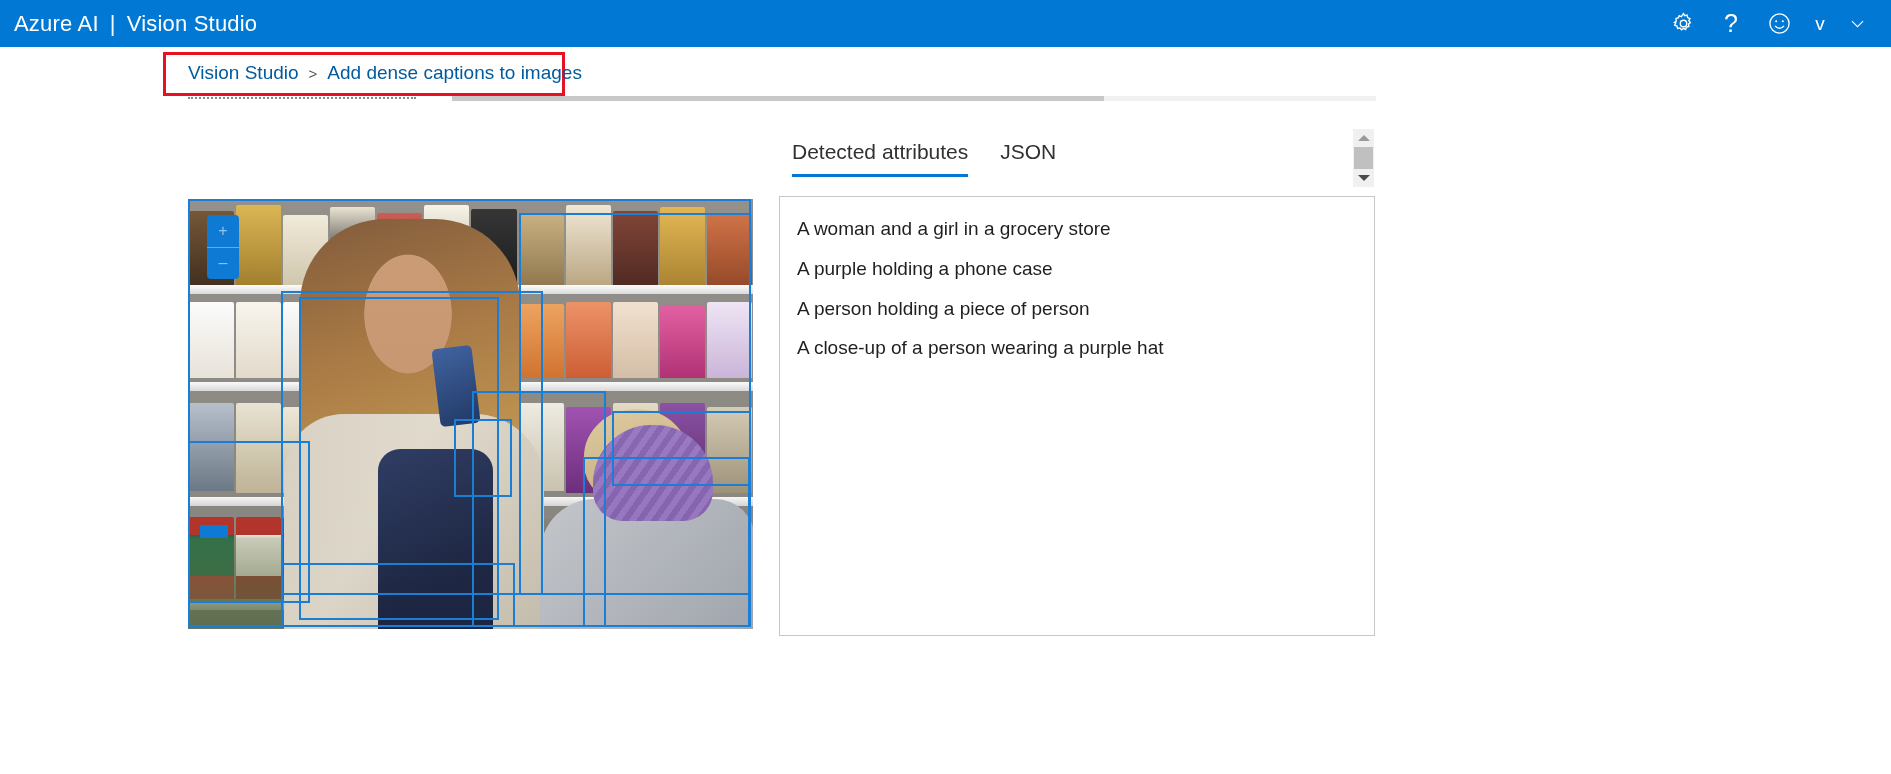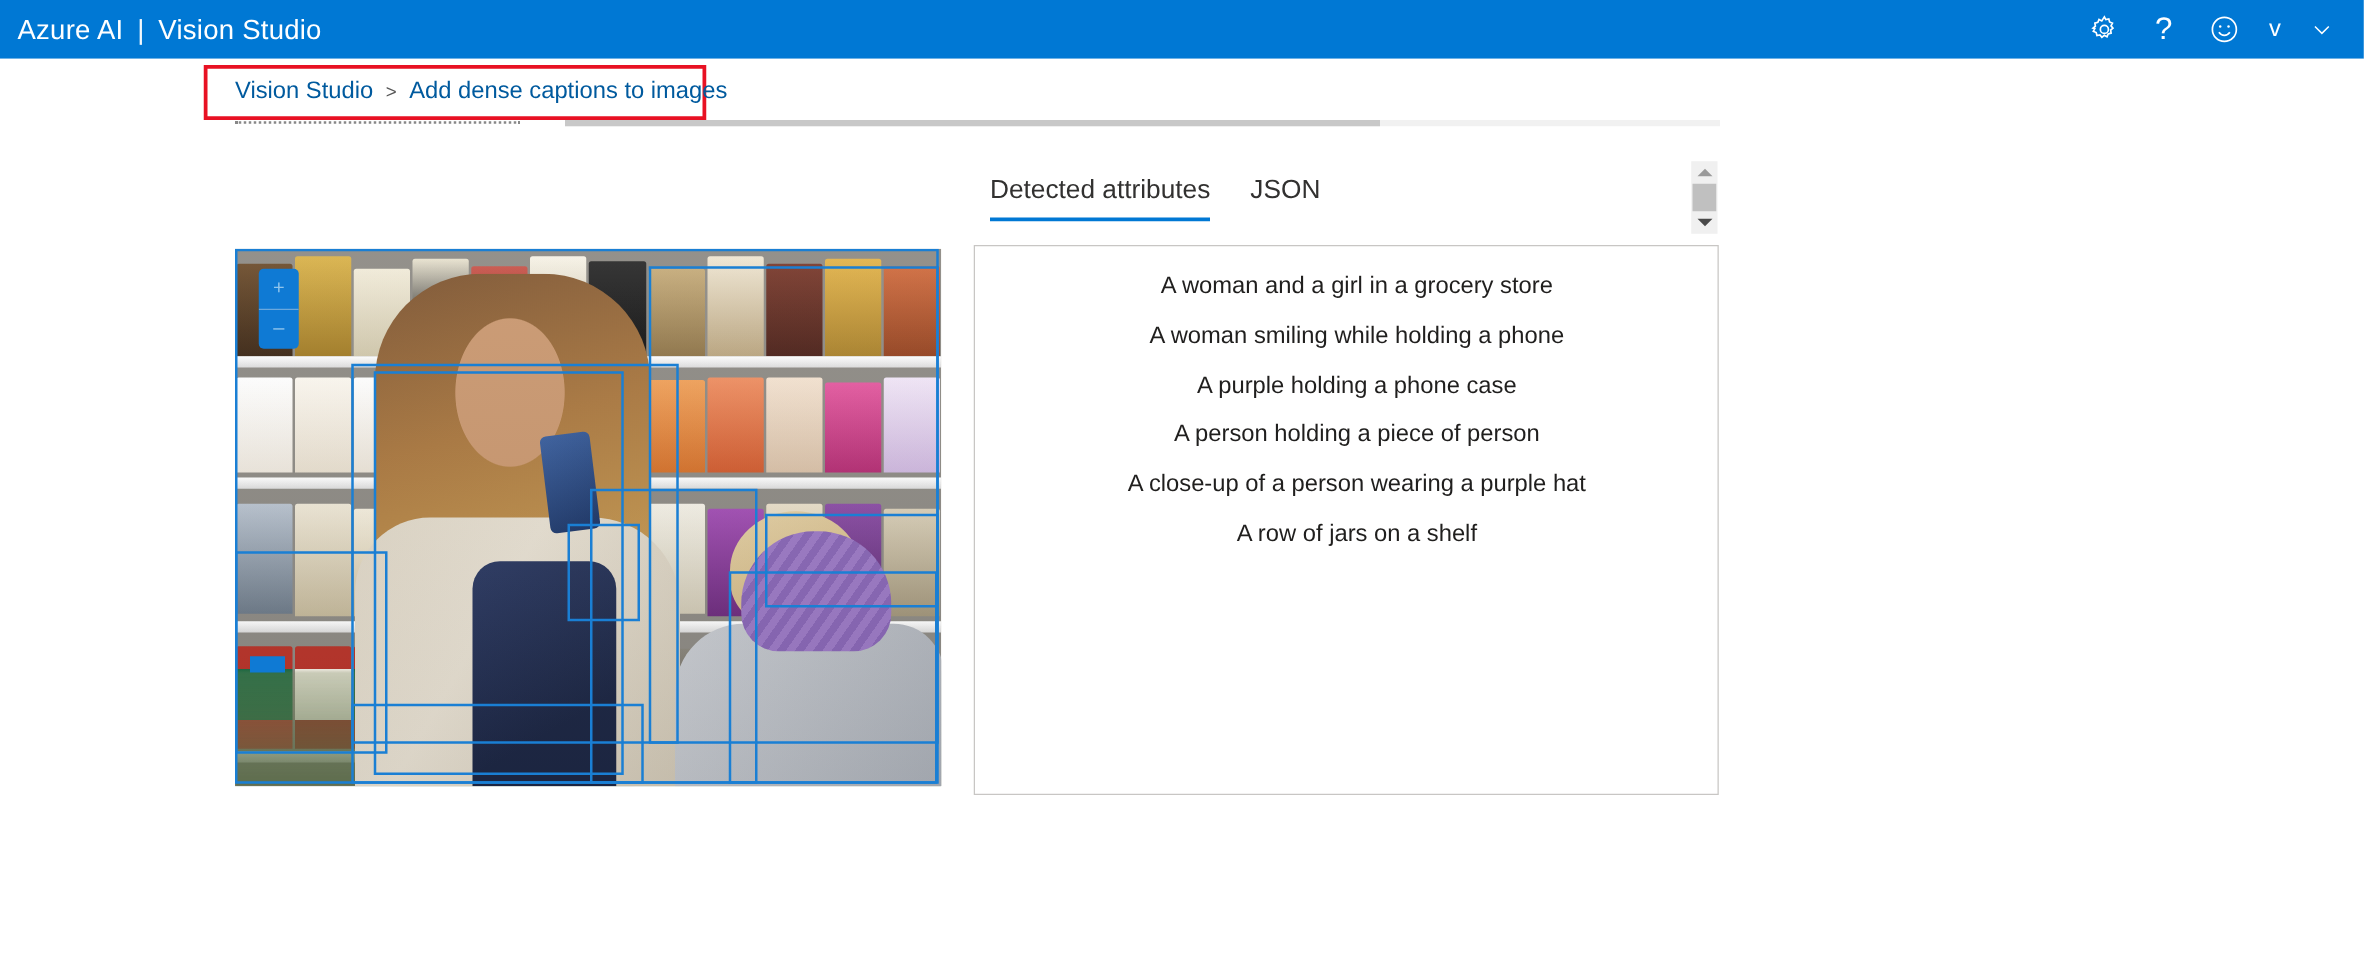--- a/index.html
+++ b/index.html
@@ -205,21 +205,20 @@
     border: 1px solid #c8c6c4;
     background: #ffffff;
     padding: 12px 0 0 0;
     overflow: hidden;
   }
   .caption-item {
     font-size: 19px; color: #201f1e;
     padding: 8px 0 8px 17px;
     line-height: 1.25;
     white-space: nowrap;
-    text-align: center;
   }
 </style>
 </head>
 <body>
 
 <div class="appbar">
   <div class="brand">
     <span>Azure AI</span>
     <span class="pipe">|</span>
     <span>Vision Studio</span>
@@ -384,18 +383,16 @@
       <div class="tri-up"></div>
     </div>
   <div class="thumb"></div>
   <div class="arrow">
       <div class="tri-down"></div>
     </div>
 </div>
 
 <div class="results">
   <div class="caption-item">A woman and a girl in a grocery store</div>
-  <div class="caption-item">A woman smiling while holding a phone</div>
   <div class="caption-item">A purple holding a phone case</div>
   <div class="caption-item">A person holding a piece of person</div>
   <div class="caption-item">A close-up of a person wearing a purple hat</div>
-  <div class="caption-item">A row of jars on a shelf</div>
 </div>
 
 </body></html>

